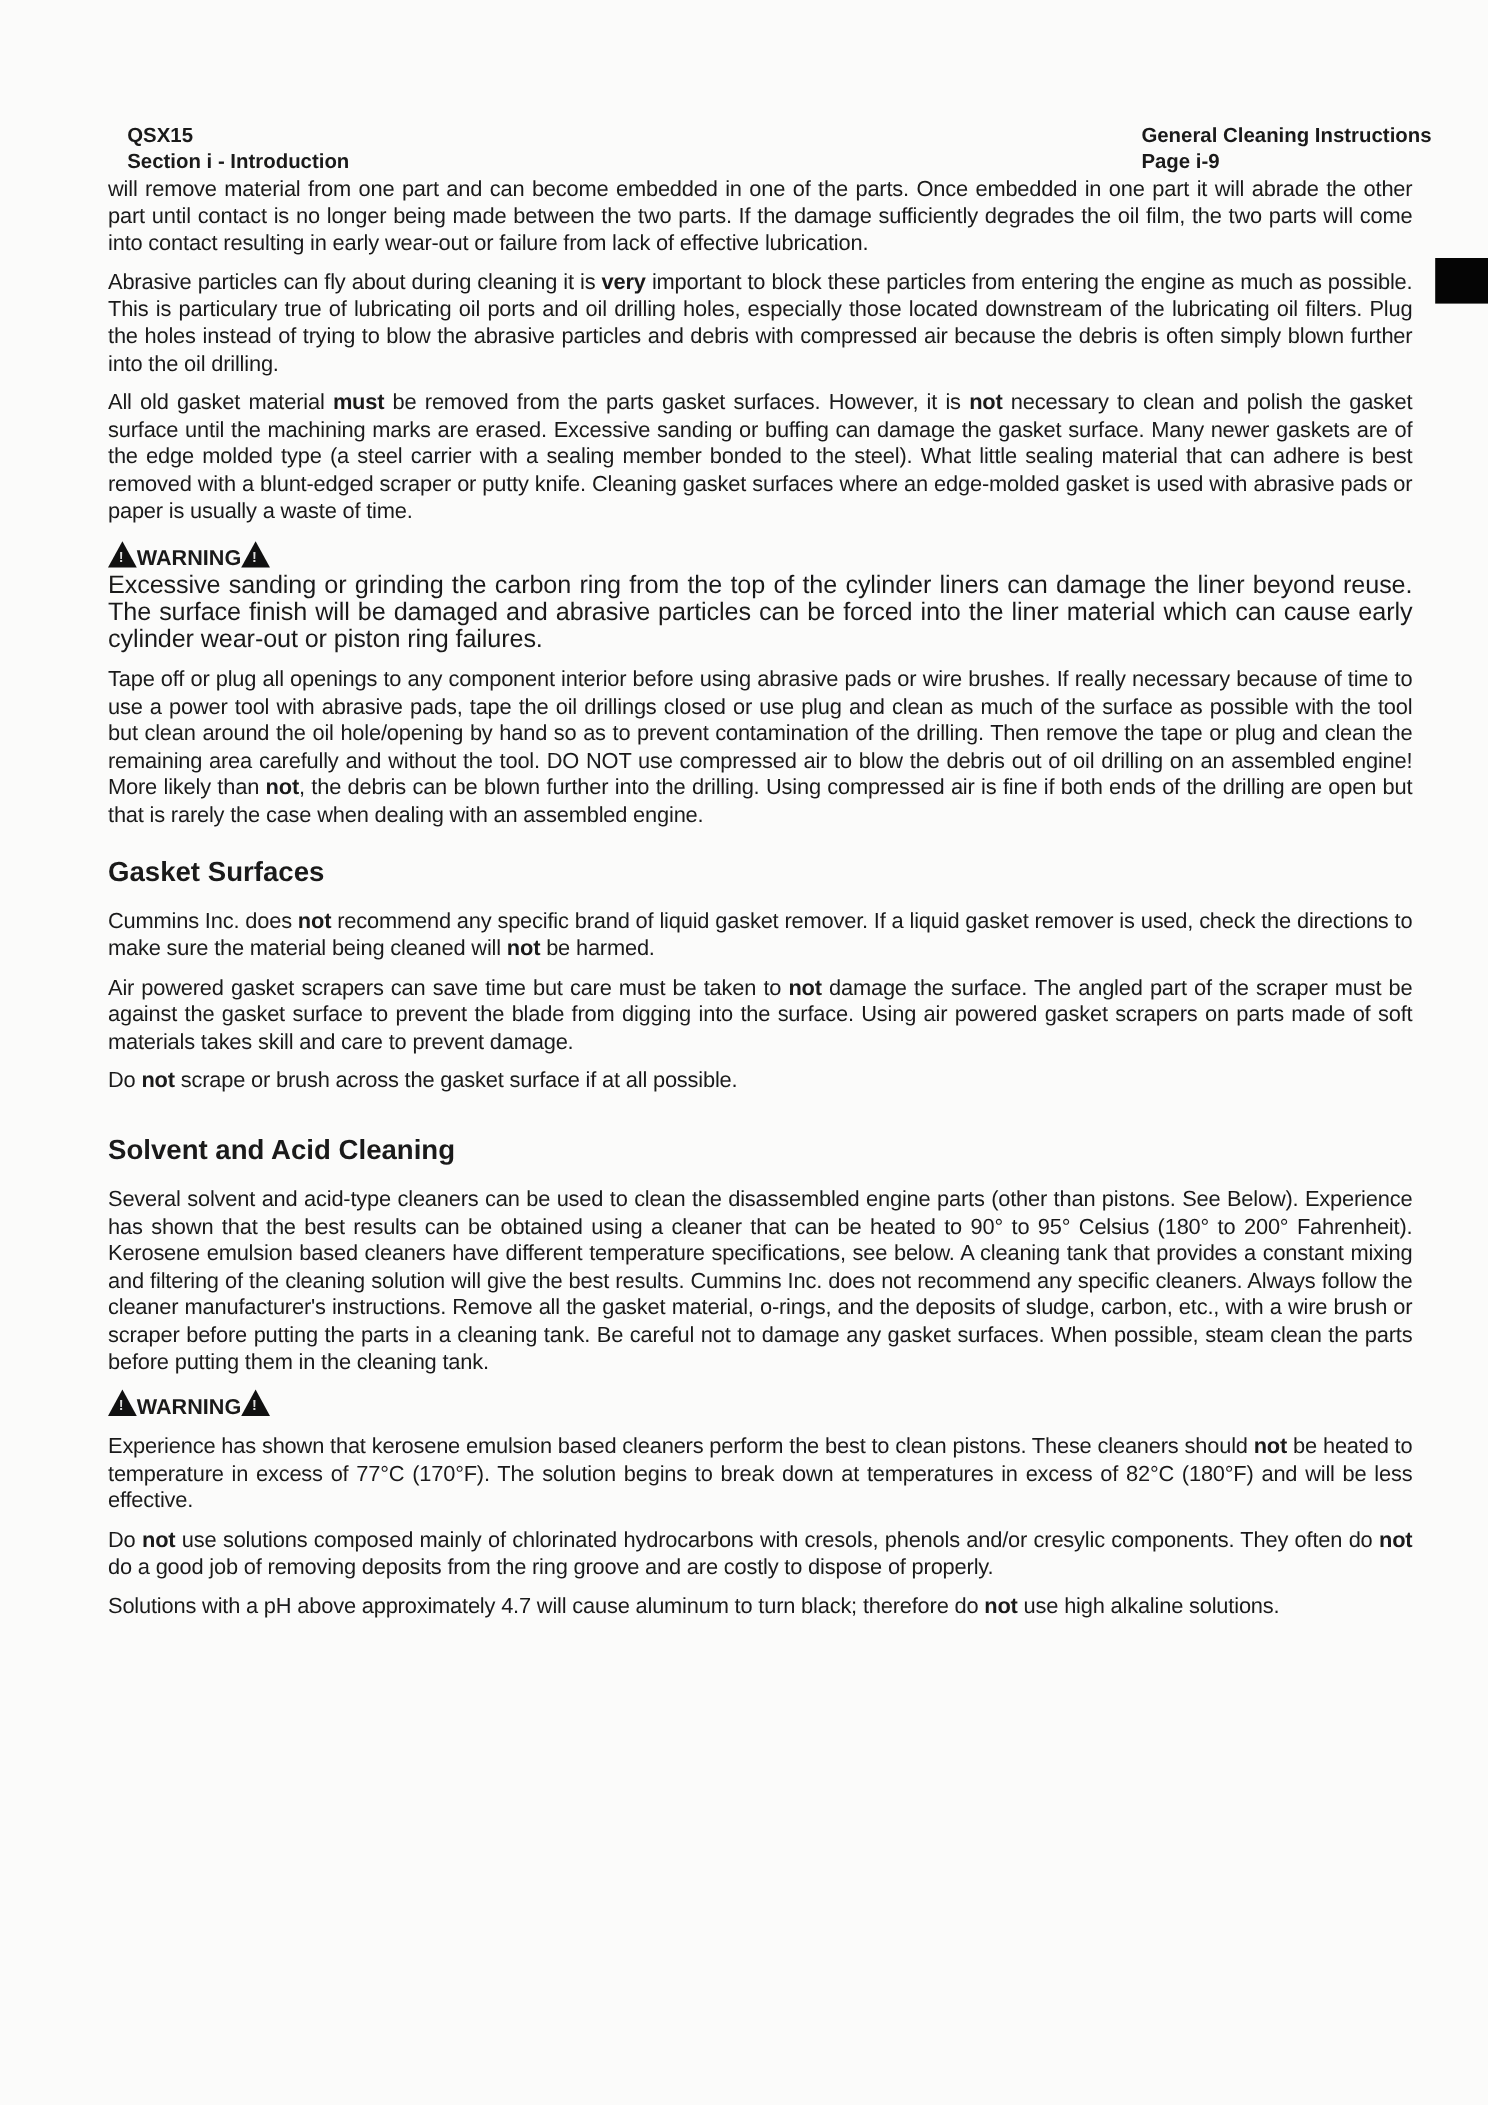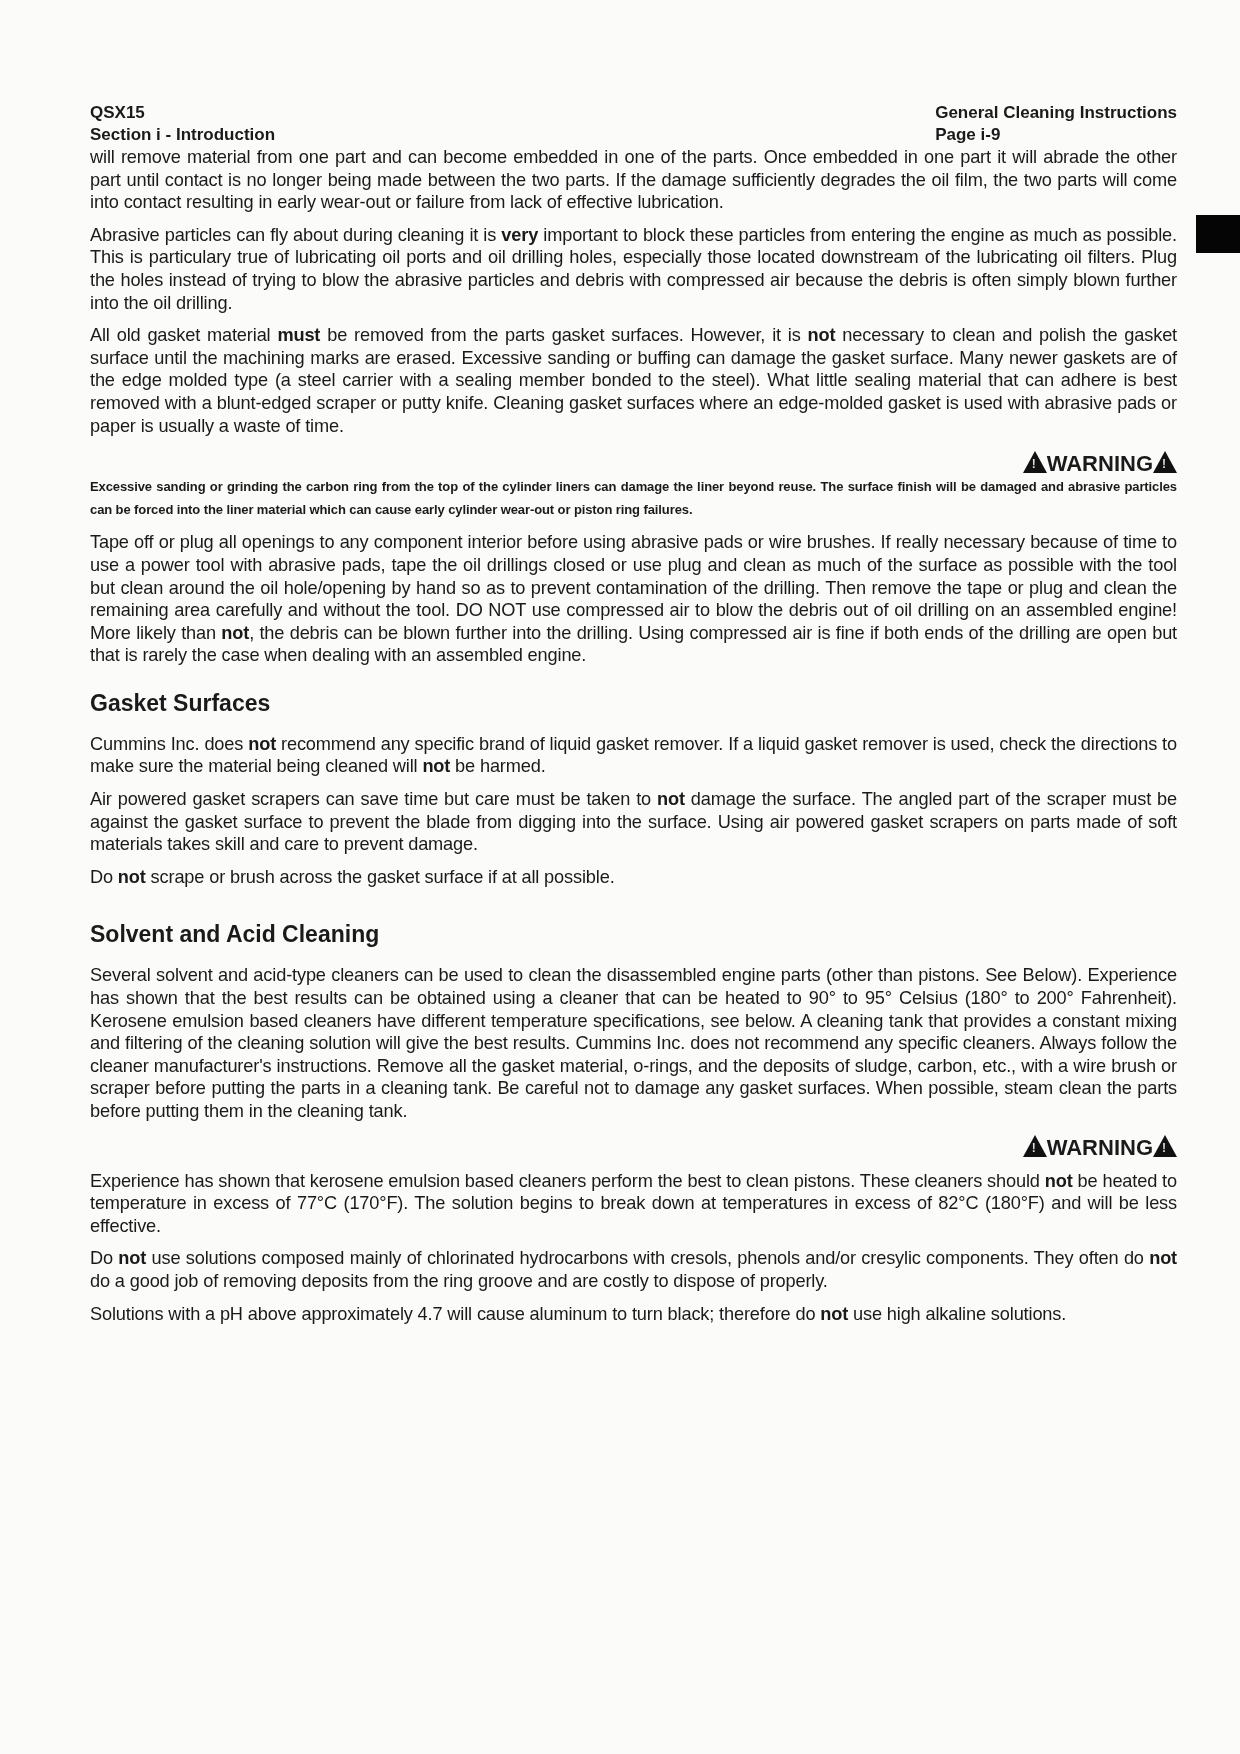--- a/index.html
+++ b/index.html
@@ -1,32 +1,32 @@
 <!DOCTYPE html>
 <html><head>
 <meta charset="utf-8">
 <style>
   html, body { margin: 0; padding: 0; }
   body {
     width: 1240px; height: 1754px; background: #fbfbfa; position: relative; overflow: hidden;
     color: #1a1a1a;
     font-family: "Liberation Sans", sans-serif;
   }
-  .header { position: absolute; top: 102px; left: 90px; width: 1087px; height: 50px; }
+  .header { position: absolute; top: 102px; left: 106px; width: 1087px; height: 50px; }
   .hdr-left { position: absolute; left: 0; top: 0; font-weight: bold; font-size: 17px; line-height: 22px; }
   .hdr-right { position: absolute; right: 0; top: 0; font-weight: bold; font-size: 17px; line-height: 22px; }
   .tab-marker { position: absolute; left: 1196px; top: 215px; width: 44px; height: 38px; background: #050505; }
   .content { position: absolute; top: 146px; left: 90px; width: 1087px; }
   p { margin: 0 0 10px 0; font-size: 18.2px; line-height: 22.6px; letter-spacing: -0.15px; text-align: justify; text-align-last: left; }
   p b { font-weight: bold; }
   .warning { margin: 0 0 10px 0; }
-  .warning-title { text-align: right; font-weight: bold; font-size: 22px; line-height: 24px; margin-bottom: 0; }
+  .warning-title { text-align: left; font-weight: bold; font-size: 18px; line-height: 24px; margin-bottom: 0; }
   .warning-title .tri { display: inline-block; width: 0; height: 0; border-left: 12px solid transparent; border-right: 12px solid transparent; border-bottom: 22px solid #111; vertical-align: -2px; position: relative; }
   .warning-title .tri::after { content: "!"; position: absolute; left: -3px; top: 6px; color: #ddd; font-size: 12px; font-weight: bold; line-height: 14px; }
-  .warning-body { font-weight: bold; font-size: 13px; line-height: 22.6px; text-align: justify; text-align-last: left; letter-spacing: -0.1px; }
+  .warning-body { font-weight: normal; font-size: 21px; line-height: 22.6px; text-align: justify; text-align-last: left; letter-spacing: -0.1px; }
   h2 { font-size: 23px; font-weight: bold; margin: 0; line-height: 28px; }
   .sec-gasket { margin-top: 22px; margin-bottom: 16px; }
   .sec-solvent { margin-top: 32px; margin-bottom: 16px; }
 </style>
 </head>
 <body>
 
 <div class="header">
   <div class="hdr-left">
     <div>QSX15</div>

